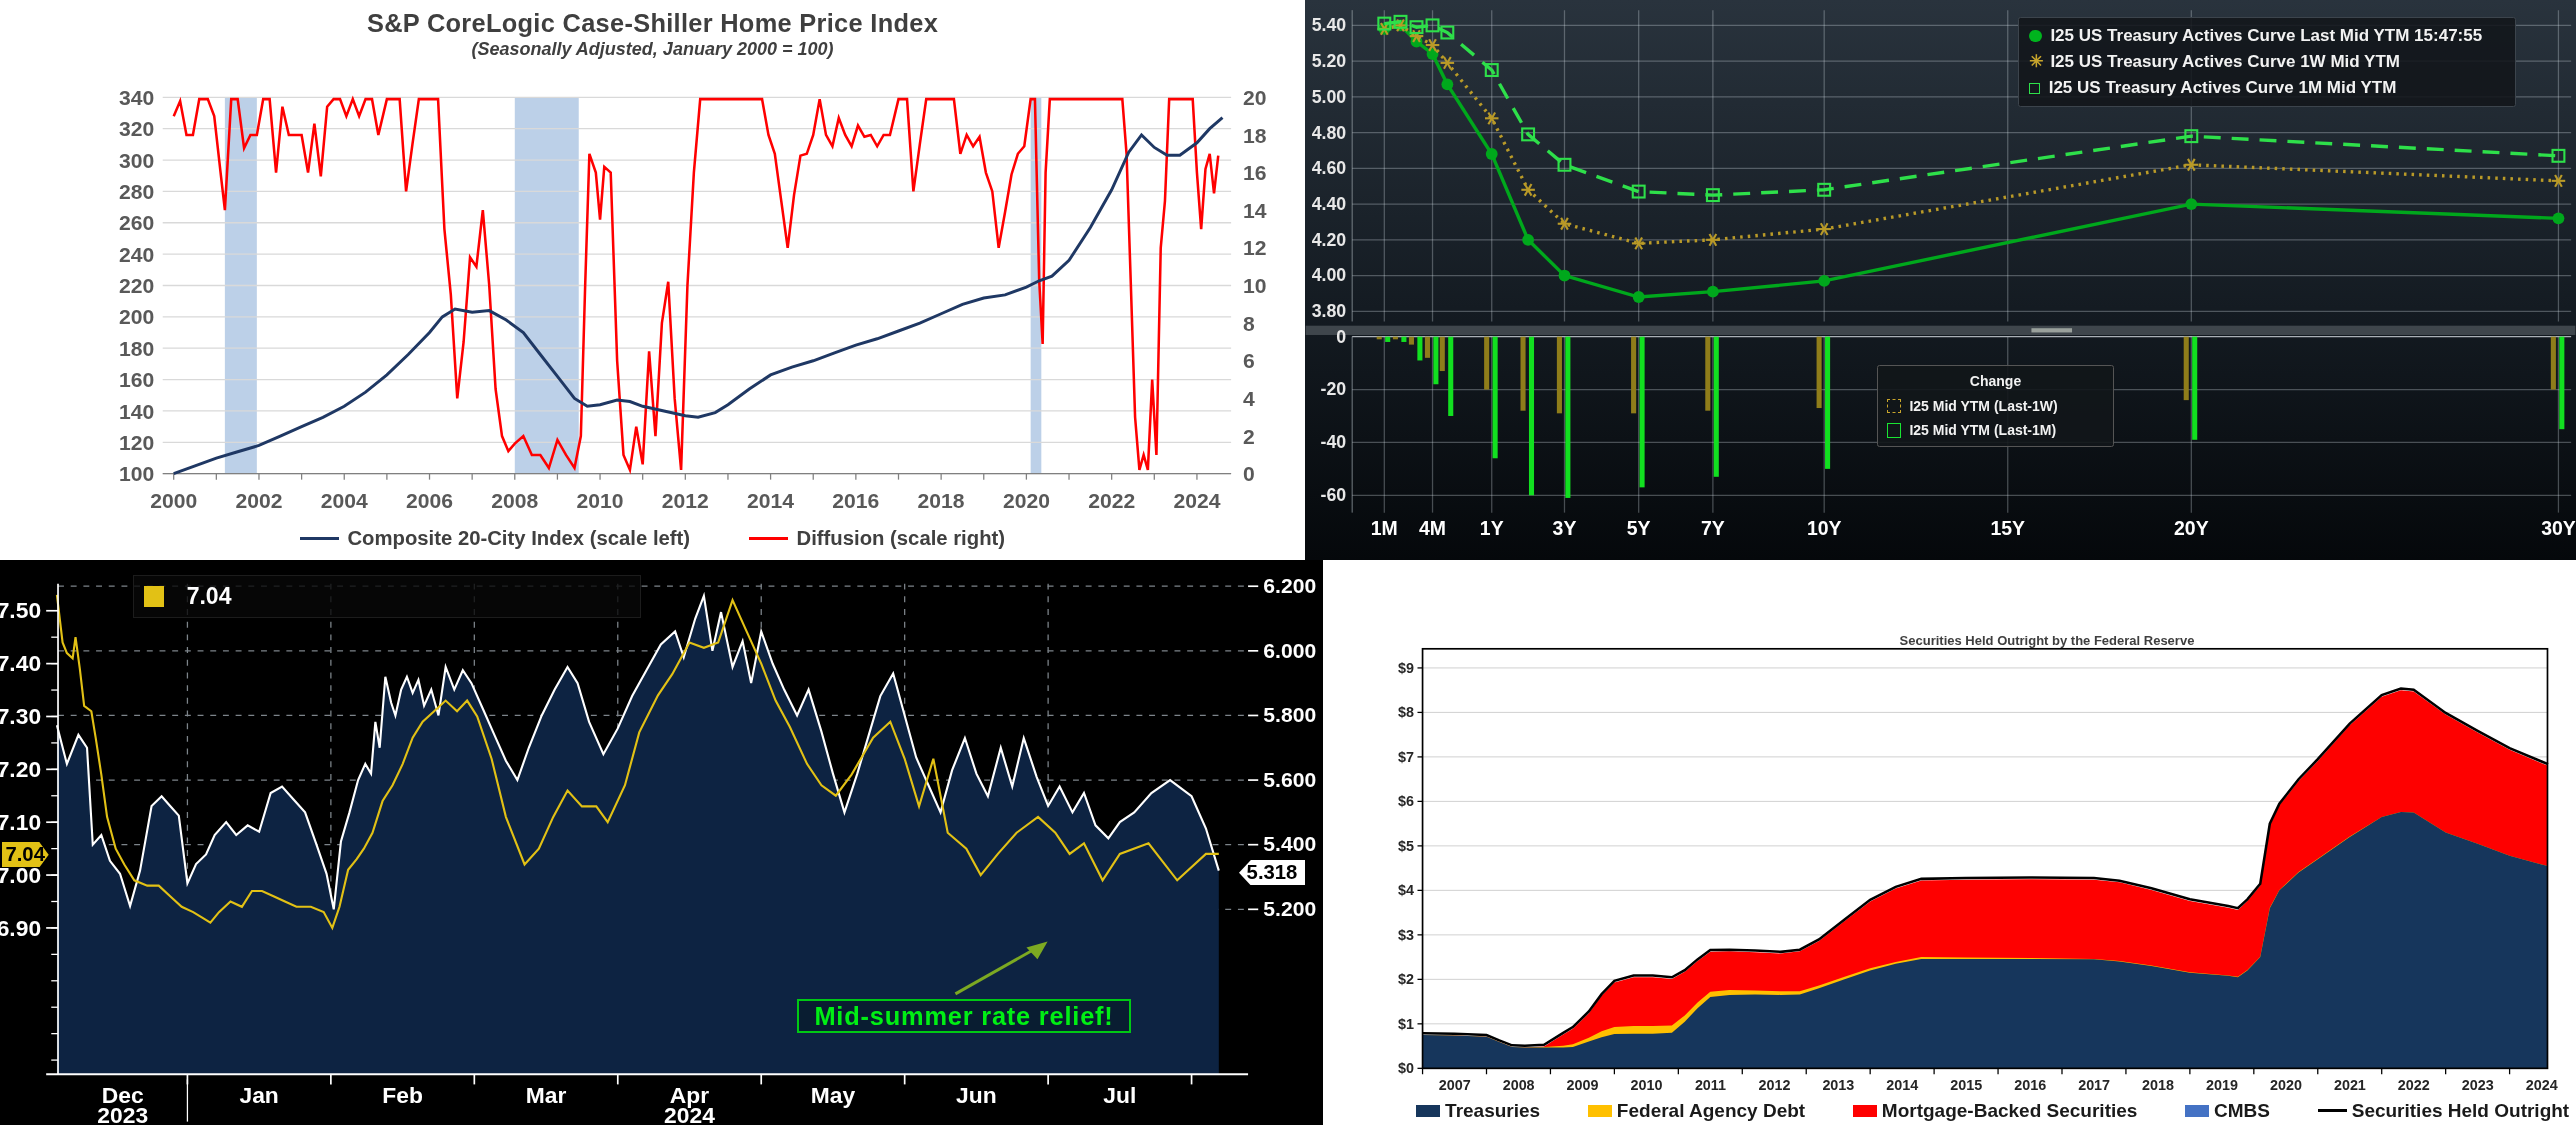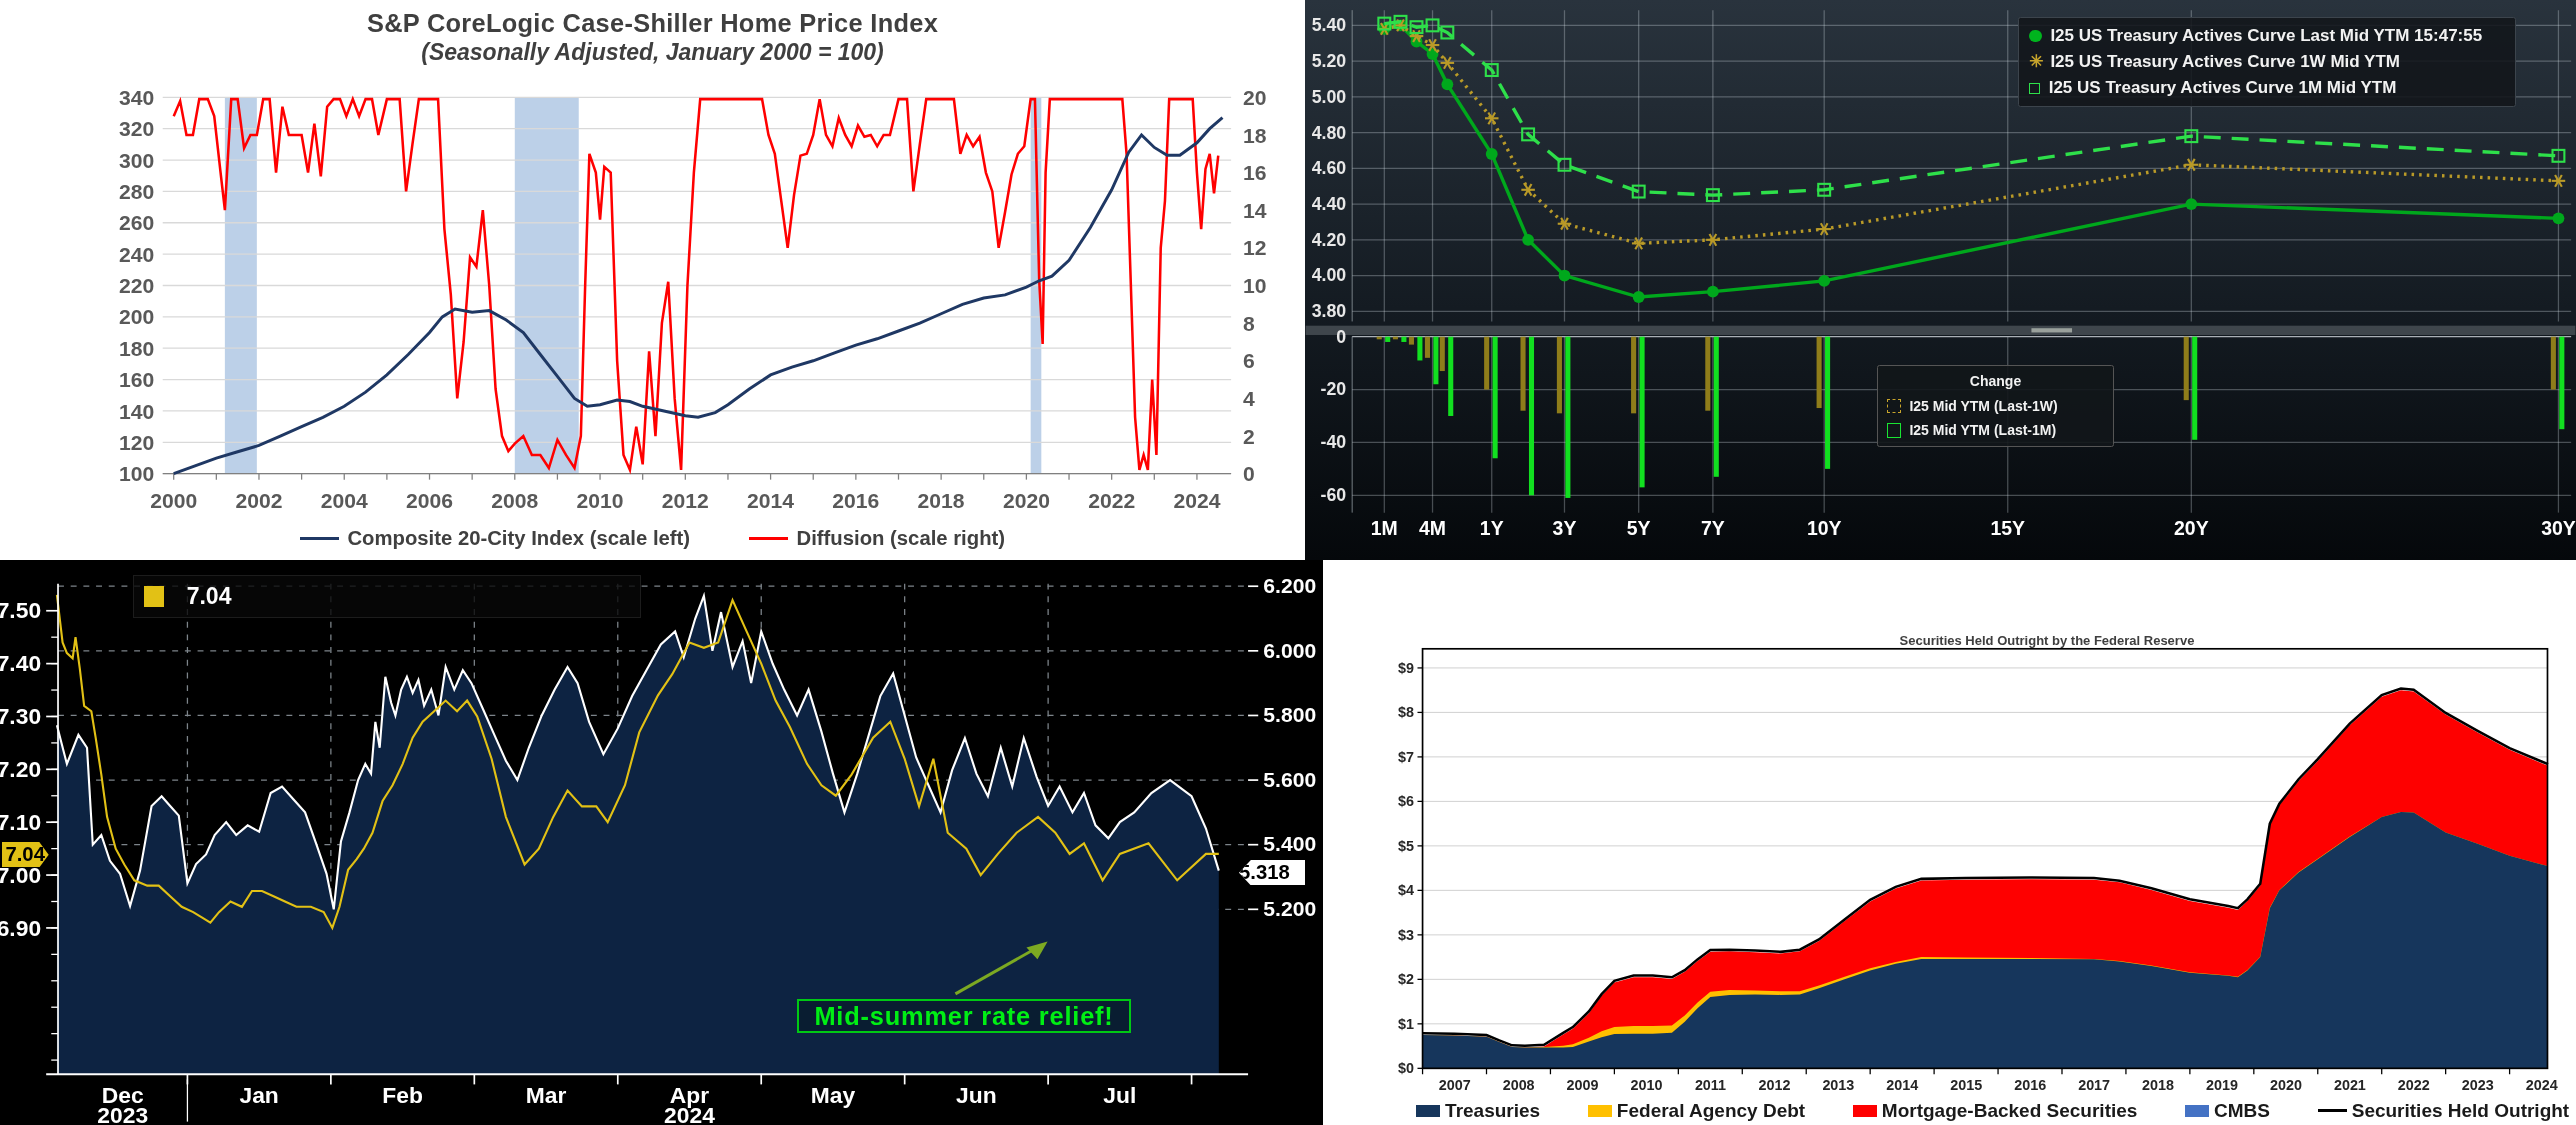--- a/index.html
+++ b/index.html
@@ -5,21 +5,21 @@
   *{margin:0;padding:0;box-sizing:border-box}
   body{width:2576px;height:1126px;position:relative;background:#000;font-family:"Liberation Sans",sans-serif;overflow:hidden}
   .panel{position:absolute;overflow:hidden}
   #panel-tl{left:0;top:0;width:1305px;height:560px;background:#fff}
   #panel-tr{left:1305px;top:0;width:1271px;height:560px;background:linear-gradient(180deg,#29333d 0%,#141b22 55%,#05080b 100%)}
   #panel-bl{left:0;top:560px;width:1323px;height:565px;background:#000}
   #panel-br{left:1323px;top:560px;width:1253px;height:565px;background:#fff}
   svg{position:absolute;left:0;top:0}
   
   .tl-title{position:absolute;top:8.5px;left:0;width:100%;text-align:center;font-size:25.4px;font-weight:700;color:#3f3f3f;letter-spacing:0.3px}
-  .tl-subtitle{position:absolute;top:39px;left:0;width:100%;text-align:center;font-size:23px;font-weight:700;font-style:italic;color:#3f3f3f}
+  .tl-subtitle{position:absolute;top:39px;left:0;width:100%;text-align:center;font-size:18px;font-weight:700;font-style:italic;color:#3f3f3f}
   .tl-legend{position:absolute;top:527px;left:0;width:100%;display:flex;justify-content:center;gap:59px;font-size:20.3px;font-weight:700;color:#404040}
   .tl-legend-item{display:flex;align-items:center;gap:8.5px}
   .swatch-line{display:inline-block;width:39px;height:3.4px}
   
   .tr-legend{position:absolute;left:713px;top:17px;width:498px;background:rgba(18,22,26,.88);border:0.8px solid #3c444c;border-radius:2.5px;padding:5.1px 10.2px;color:#f2f2f2;font-size:17px;font-weight:700;line-height:26px}
   .tr-legend-row{display:flex;align-items:center;gap:8.5px;white-space:nowrap}
   .mk-circle{display:inline-block;width:12.7px;height:12.7px;border-radius:50%;background:#00b41e}
   .mk-star{color:#c8a52c;font-size:17px;line-height:12.7px;width:12.7px;text-align:center}
   .mk-square{display:inline-block;width:11px;height:11px;border:1.7px solid #2ee04a}
   .tr-change-legend{position:absolute;left:572px;top:365px;width:237px;background:rgba(18,22,26,.9);border:0.8px solid #555;border-radius:2.5px;padding:3.4px 8.5px;color:#f2f2f2;font-size:14px;font-weight:700;line-height:24.5px}
@@ -28,21 +28,21 @@
   .mk-box-green{display:inline-block;width:14.4px;height:14.4px;border:1.7px solid #19e432}
   .tr-tenor-label{position:absolute;top:538px;left:0;width:100%;text-align:center;color:#fff;font-size:20.3px;font-weight:700}
   
   .bl-legend{position:absolute;left:133px;top:15.2px;width:508px;background:rgba(8,8,8,.8);border:0.8px solid #1c1c1c;padding:5.1px 10.2px;color:#fff;font-size:23px;font-weight:700;line-height:30.5px}
   .bl-legend-row{display:flex;align-items:center;gap:10.2px;white-space:nowrap}
   .sw{display:inline-block;width:20.3px;height:20.3px}
   .bl-val-right{margin-left:auto}
   .bl-val-near{margin-left:12px}
   .bl-annotation{position:absolute;left:797px;top:439px;width:334px;height:34px;border:2.5px solid #00c814;color:#00ef14;font-size:25.4px;font-weight:700;text-align:center;line-height:30px;letter-spacing:0.8px;background:rgba(0,10,0,.25)}
   .badge-left{position:absolute;left:1.7px;top:282px;width:47px;height:25.4px;background:#e2c115;color:#000;font-size:20.3px;font-weight:700;text-align:center;line-height:25.4px;clip-path:polygon(0 0,80% 0,100% 50%,80% 100%,0 100%)}
-  .badge-right{position:absolute;left:1239px;top:300px;width:66px;height:25.4px;background:#fff;color:#000;font-size:20.3px;font-weight:700;text-align:left;line-height:25.4px;clip-path:polygon(18% 0,100% 0,100% 100%,18% 100%,0 50%)}
+  .badge-right{position:absolute;left:1239px;top:300px;width:66px;height:25.4px;background:#fff;color:#000;font-size:20.3px;font-weight:700;text-align:center;line-height:25.4px;clip-path:polygon(18% 0,100% 0,100% 100%,18% 100%,0 50%)}
   
   .br-title{position:absolute;top:73px;left:195px;right:0;text-align:center;font-size:13px;font-weight:700;color:#3f3f3f}
   .br-subtitle{position:absolute;top:93px;left:195px;right:0;text-align:center;font-size:16px;font-weight:700;font-style:italic;color:#3f3f3f}
   .br-legend{position:absolute;bottom:3.4px;left:93px;right:6.8px;display:flex;justify-content:space-between;align-items:center;font-size:19px;font-weight:700;color:#1a1a1a}
   .br-legend-item{display:flex;align-items:center;gap:5.1px;white-space:nowrap}
   .sw-sm{display:inline-block;width:24px;height:12px}
   .sw-line{display:inline-block;width:29px;height:3.4px;background:#000}
 </style>
 </head>
 <body>

